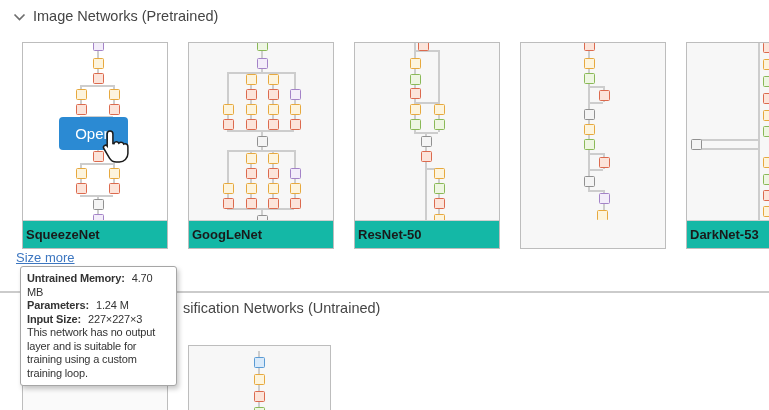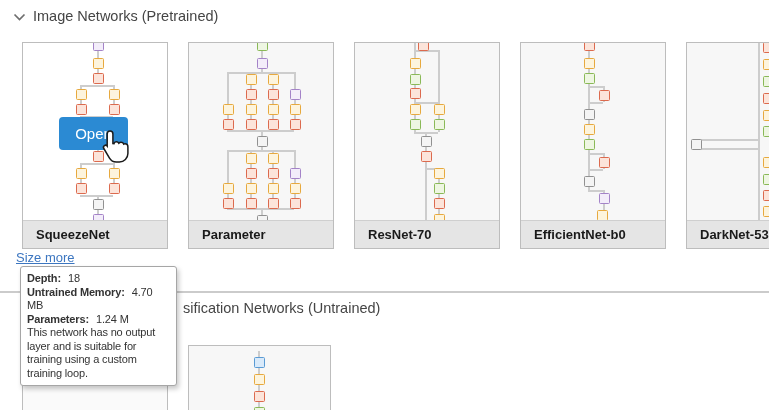--- a/index.html
+++ b/index.html
@@ -4,23 +4,23 @@
 <style>
   html,body{margin:0;padding:0;background:#fff;}
   .stage{position:relative;width:769px;height:410px;overflow:hidden;background:#fff;
          font-family:"Liberation Sans",sans-serif;}
   .sec-header{position:absolute;left:13px;top:8px;display:flex;align-items:center;gap:7px;
               font-size:14.5px;color:#454545;}
   .sec-header .chev{display:inline-flex;margin-top:2px;}
   .card{position:absolute;box-sizing:border-box;border:1px solid #bdbdbd;background:#f7f7f7;z-index:1;}
   .thumb{position:absolute;left:0;top:0;right:0;bottom:28px;overflow:hidden;}
   .card.nolabel .thumb{bottom:0;}
-  .bar{position:absolute;left:0;right:0;bottom:0;height:28px;background:#e5e5e5;
+  .bar{position:absolute;left:0;right:0;bottom:0;height:28px;background:#14b8a6;
        border-top:1px solid #cfcfcf;font-size:13px;font-weight:bold;color:#1a1a1a;
-       line-height:27px;padding-left:13px;box-sizing:border-box;}
+       line-height:27px;padding-left:3px;box-sizing:border-box;}
   .nd{position:absolute;width:11px;height:11px;box-sizing:border-box;border-radius:1.5px;
       border:1.5px solid;}
   .ln{position:absolute;background:#cdcdcd;}
   .open-btn{position:absolute;left:59px;top:117px;width:69px;height:33px;z-index:5;
             background:#2b8ad3;border:none;border-radius:4px;color:#fff;font-size:15px;
             font-family:"Liberation Sans",sans-serif;text-align:center;cursor:pointer;}
   .cursor{position:absolute;left:99px;top:129px;z-index:6;}
   .show-more{position:absolute;left:16px;top:250px;font-size:13px;color:#3c76c0;
              text-decoration:underline;z-index:2;cursor:pointer;}
   .divider{position:absolute;left:0;right:0;top:291px;height:2px;background:#cbcbcb;z-index:0;}
@@ -118,21 +118,21 @@
           <div class="nd" style="left: 33.5px; top: 139.5px; border-color: rgb(231, 169, 62); background: rgb(253, 244, 221);"></div>
           <div class="nd" style="left: 56.5px; top: 139.5px; border-color: rgb(231, 169, 62); background: rgb(253, 244, 221);"></div>
           <div class="nd" style="left: 78.5px; top: 139.5px; border-color: rgb(231, 169, 62); background: rgb(253, 244, 221);"></div>
           <div class="nd" style="left: 100.5px; top: 139.5px; border-color: rgb(231, 169, 62); background: rgb(253, 244, 221);"></div>
           <div class="nd" style="left: 33.5px; top: 154.5px; border-color: rgb(220, 106, 78); background: rgb(252, 228, 218);"></div>
           <div class="nd" style="left: 56.5px; top: 154.5px; border-color: rgb(220, 106, 78); background: rgb(252, 228, 218);"></div>
           <div class="nd" style="left: 78.5px; top: 154.5px; border-color: rgb(220, 106, 78); background: rgb(252, 228, 218);"></div>
           <div class="nd" style="left: 100.5px; top: 154.5px; border-color: rgb(220, 106, 78); background: rgb(252, 228, 218);"></div>
           <div class="nd" style="left: 67.5px; top: 171.5px; border-color: rgb(145, 145, 145); background: rgb(244, 244, 244);"></div>
         </div>
-        <div class="bar">Parameter</div>
+        <div class="bar">GoogLeNet</div>
       </div>
       <div class="card" style="left: 354px; top: 42px; width: 146px; height: 207px;">
         <div class="thumb" style="background: rgb(247, 247, 247);">
           <div class="ln" style="left: 59.25px; top: -0.75px; width: 1.5px; height: 60px;"></div>
           <div class="ln" style="left: 59.25px; top: 7.25px; width: 24px; height: 1.5px;"></div>
           <div class="ln" style="left: 83.25px; top: 7.25px; width: 1.5px; height: 52px;"></div>
           <div class="ln" style="left: 59.25px; top: 59.25px; width: 24px; height: 1.5px;"></div>
           <div class="ln" style="left: 59.25px; top: 59.25px; width: 1.5px; height: 30px;"></div>
           <div class="ln" style="left: 83.25px; top: 59.25px; width: 1.5px; height: 30px;"></div>
           <div class="ln" style="left: 59.25px; top: 89.25px; width: 24px; height: 1.5px;"></div>
@@ -148,21 +148,21 @@
           <div class="nd" style="left: 78.5px; top: 60.5px; border-color: rgb(231, 169, 62); background: rgb(253, 244, 221);"></div>
           <div class="nd" style="left: 54.5px; top: 75.5px; border-color: rgb(138, 185, 87); background: rgb(238, 246, 226);"></div>
           <div class="nd" style="left: 78.5px; top: 75.5px; border-color: rgb(138, 185, 87); background: rgb(238, 246, 226);"></div>
           <div class="nd" style="left: 65.5px; top: 92.5px; border-color: rgb(145, 145, 145); background: rgb(244, 244, 244);"></div>
           <div class="nd" style="left: 65.5px; top: 107.5px; border-color: rgb(220, 106, 78); background: rgb(252, 228, 218);"></div>
           <div class="nd" style="left: 78.5px; top: 124.5px; border-color: rgb(231, 169, 62); background: rgb(253, 244, 221);"></div>
           <div class="nd" style="left: 78.5px; top: 139.5px; border-color: rgb(138, 185, 87); background: rgb(238, 246, 226);"></div>
           <div class="nd" style="left: 78.5px; top: 154.5px; border-color: rgb(220, 106, 78); background: rgb(252, 228, 218);"></div>
           <div class="nd" style="left: 78.5px; top: 170.5px; border-color: rgb(231, 169, 62); background: rgb(253, 244, 221);"></div>
         </div>
-        <div class="bar">ResNet-70</div>
+        <div class="bar">ResNet-50</div>
       </div>
       <div class="card" style="left: 520px; top: 42px; width: 146px; height: 207px;">
         <div class="thumb" style="background: rgb(247, 247, 247);">
           <div class="ln" style="left: 67.25px; top: -0.75px; width: 1.5px; height: 148px;"></div>
           <div class="ln" style="left: 67.25px; top: 43.25px; width: 15px; height: 1.5px;"></div>
           <div class="ln" style="left: 82.25px; top: 43.25px; width: 1.5px; height: 16px;"></div>
           <div class="ln" style="left: 67.25px; top: 59.25px; width: 15px; height: 1.5px;"></div>
           <div class="ln" style="left: 67.25px; top: 110.25px; width: 15px; height: 1.5px;"></div>
           <div class="ln" style="left: 82.25px; top: 110.25px; width: 1.5px; height: 16px;"></div>
           <div class="ln" style="left: 67.25px; top: 126.25px; width: 15px; height: 1.5px;"></div>
@@ -173,21 +173,20 @@
           <div class="nd" style="left: 62.5px; top: 29.5px; border-color: rgb(138, 185, 87); background: rgb(238, 246, 226);"></div>
           <div class="nd" style="left: 77.5px; top: 46.5px; border-color: rgb(220, 106, 78); background: rgb(252, 228, 218);"></div>
           <div class="nd" style="left: 62.5px; top: 65.5px; border-color: rgb(145, 145, 145); background: rgb(244, 244, 244);"></div>
           <div class="nd" style="left: 62.5px; top: 80.5px; border-color: rgb(231, 169, 62); background: rgb(253, 244, 221);"></div>
           <div class="nd" style="left: 62.5px; top: 95.5px; border-color: rgb(138, 185, 87); background: rgb(238, 246, 226);"></div>
           <div class="nd" style="left: 77.5px; top: 113.5px; border-color: rgb(220, 106, 78); background: rgb(252, 228, 218);"></div>
           <div class="nd" style="left: 62.5px; top: 132.5px; border-color: rgb(145, 145, 145); background: rgb(244, 244, 244);"></div>
           <div class="nd" style="left: 77.5px; top: 149.5px; border-color: rgb(164, 131, 200); background: rgb(243, 237, 250);"></div>
           <div class="nd" style="left: 75.5px; top: 166.5px; border-color: rgb(231, 169, 62); background: rgb(253, 244, 221);"></div>
         </div>
-        <div class="bar">EfficientNet-b0</div>
       </div>
       <div class="card" style="left: 686px; top: 42px; width: 146px; height: 207px;">
         <div class="thumb" style="background: rgb(247, 247, 247);">
           <div class="ln" style="left: 71.25px; top: -0.75px; width: 1.5px; height: 180px;"></div>
           <div class="ln" style="left: 13.25px; top: 96.25px; width: 58px; height: 1.5px;"></div>
           <div class="ln" style="left: 13.25px; top: 105.25px; width: 58px; height: 1.5px;"></div>
           <div class="nd" style="left: 75.5px; top: -1.5px; border-color: rgb(220, 106, 78); background: rgb(252, 228, 218);"></div>
           <div class="nd" style="left: 75.5px; top: 15.5px; border-color: rgb(231, 169, 62); background: rgb(253, 244, 221);"></div>
           <div class="nd" style="left: 75.5px; top: 32.5px; border-color: rgb(138, 185, 87); background: rgb(238, 246, 226);"></div>
           <div class="nd" style="left: 75.5px; top: 49.5px; border-color: rgb(220, 106, 78); background: rgb(252, 228, 218);"></div>
@@ -224,24 +223,24 @@
   </span>
 
   <a class="show-more">Size more</a>
 
   <div class="divider"></div>
 
   <div class="sec2-title">sification Networks (Untrained)</div>
 
   <div class="tooltip">
     <div class="tt-row">
-      <span class="tt-label">Depth:</span><span>18</span>
-    </div>
-    <div class="tt-row">
       <span class="tt-label">Untrained Memory:</span><span>4.70 MB</span>
     </div>
     <div class="tt-row">
       <span class="tt-label">Parameters:</span><span>1.24 M</span>
     </div>
+    <div class="tt-row">
+      <span class="tt-label">Input Size:</span><span>227×227×3</span>
+    </div>
     <div class="tt-note">This network has no output layer and is suitable for training using a custom training loop.</div>
   </div>
 
 </div>
 
 </body></html>

